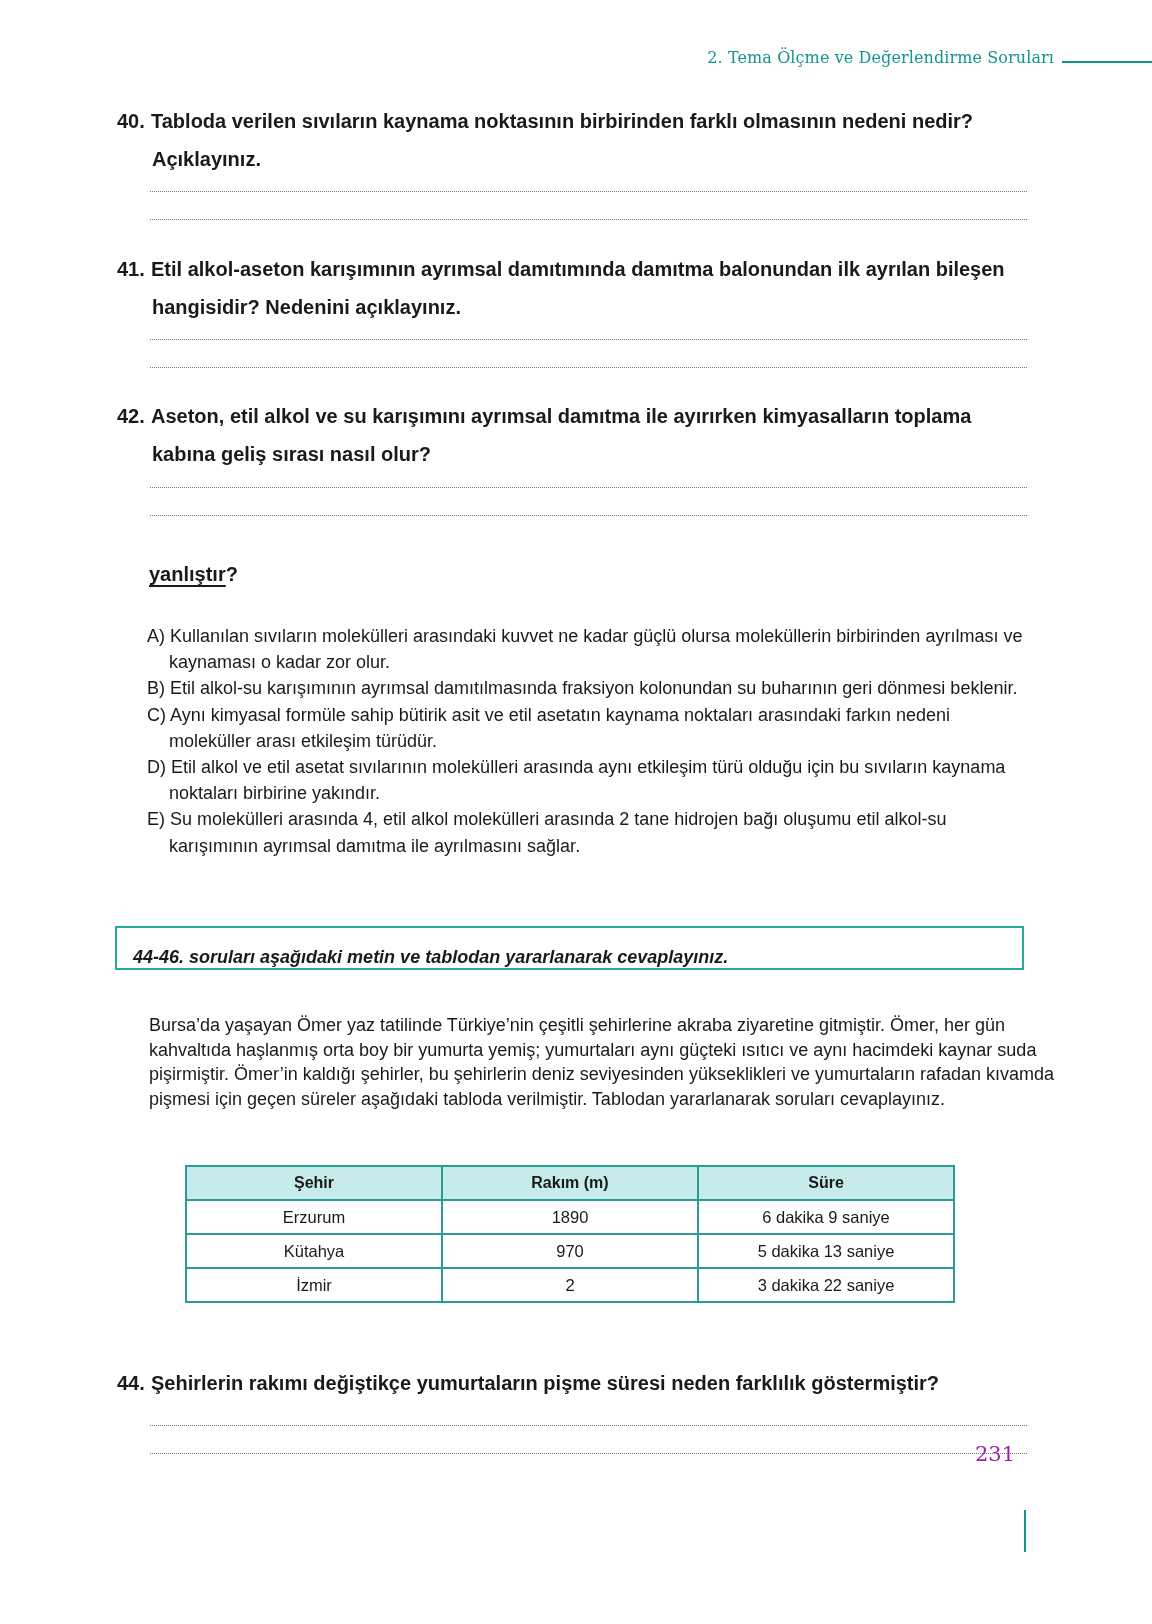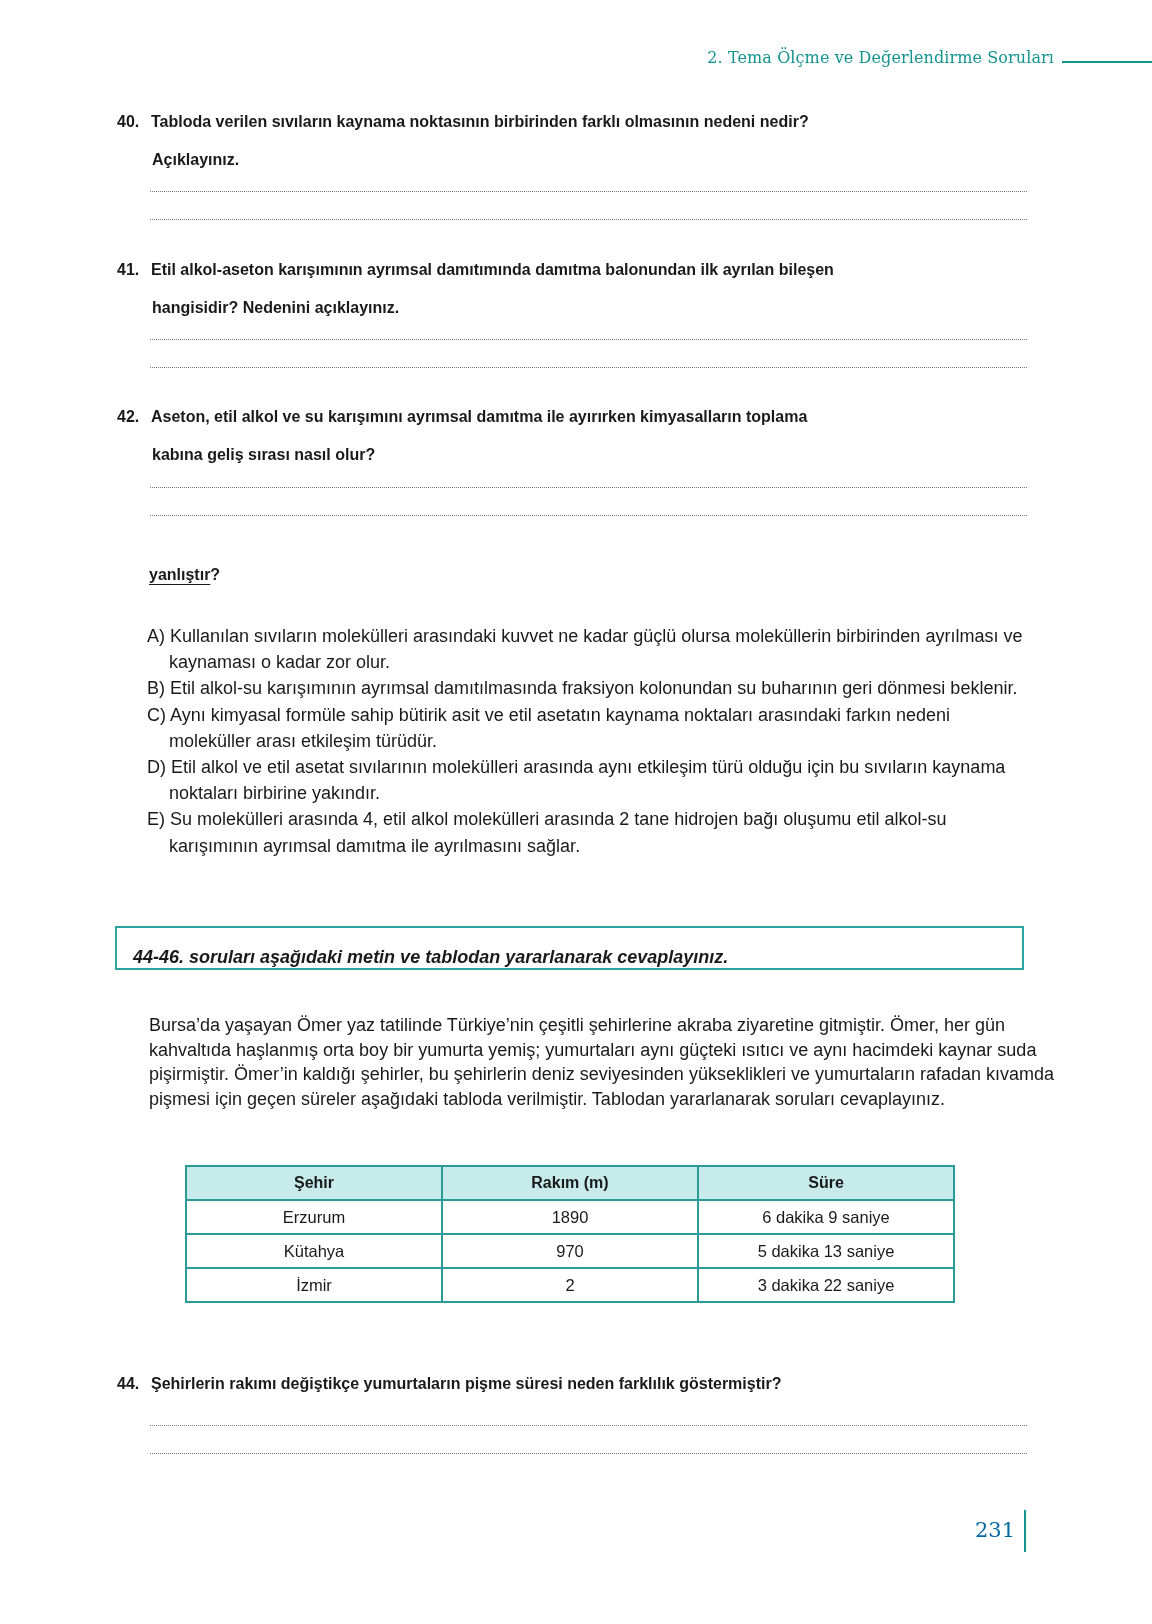--- a/index.html
+++ b/index.html
@@ -2,41 +2,41 @@
 <html><head>
 <meta charset="utf-8">
 <style>
   html, body { margin: 0; padding: 0; background: #ffffff; }
   body { width: 1152px; height: 1624px; position: relative; overflow: hidden;
          font-family: "Liberation Sans", sans-serif; color: #1a1a1a; }
   .header { position: absolute; top: 48px; right: 0; display: flex; align-items: flex-end; }
   .header-title { font-family: "DejaVu Serif", serif; color: #15938f; font-size: 16px; letter-spacing: 0.1px; }
   .header-rule { width: 90px; height: 0; border-bottom: 2px solid #15938f; margin-left: 8px; margin-bottom: 4px; }
 
-  .q { position: absolute; left: 117px; width: 910px; font-size: 16px; font-weight: bold; line-height: 27px; }
+  .q { position: absolute; left: 117px; width: 910px; font-size: 20px; font-weight: bold; line-height: 27px; }
   .q .num { display: inline-block; width: 34px; }
   .q .qtext { display: inline; }
   .q .cont { padding-left: 35px; margin-top: 11px; }
   .dots { position: absolute; left: 150px; width: 877px; height: 0; border-bottom: 1px dotted #777; }
   .u { text-decoration: underline; text-underline-offset: 4px; }
 
   .options { position: absolute; left: 147px; width: 890px; font-size: 18px; line-height: 26.2px; }
   .opt { padding-left: 22px; text-indent: -22px; }
 
   .infobox { position: absolute; left: 115px; top: 926px; width: 909px; height: 44px; border: 2px solid #2aa6a0;
              box-sizing: border-box; display: flex; align-items: flex-end; padding-left: 16px;
              font-size: 18px; font-weight: bold; font-style: italic; }
 
   .para { position: absolute; left: 117px; top: 1013px; width: 915px; font-size: 18px; line-height: 24.6px; margin-left: 32px; }
 
   table.data { position: absolute; left: 185px; top: 1165px; width: 770px; border-collapse: collapse; font-size: 16.5px; }
   table.data th, table.data td { border: 2px solid #2a9b96; text-align: center; height: 32px; padding: 0; width: 33.3%; margin-top: 40px; }
   table.data th { background: #c6ebea; font-weight: bold; font-size: 16px; }
 
-  .pagenum { position: absolute; top: 1518px; left: 975px; font-family: "DejaVu Serif", serif; font-size: 21px; color: #0369a1; }
+  .pagenum { position: absolute; top: 1442px; left: 975px; font-family: "DejaVu Serif", serif; font-size: 21px; color: #a21caf; }
   .pagebar { position: absolute; top: 1510px; left: 1024px; width: 2px; height: 42px; background: #15938f; }
 </style>
 </head>
 <body>
 
 <div class="header">
   <span class="header-title">2. Tema Ölçme ve Değerlendirme Soruları</span>
   <span class="header-rule"></span>
 </div>
 

